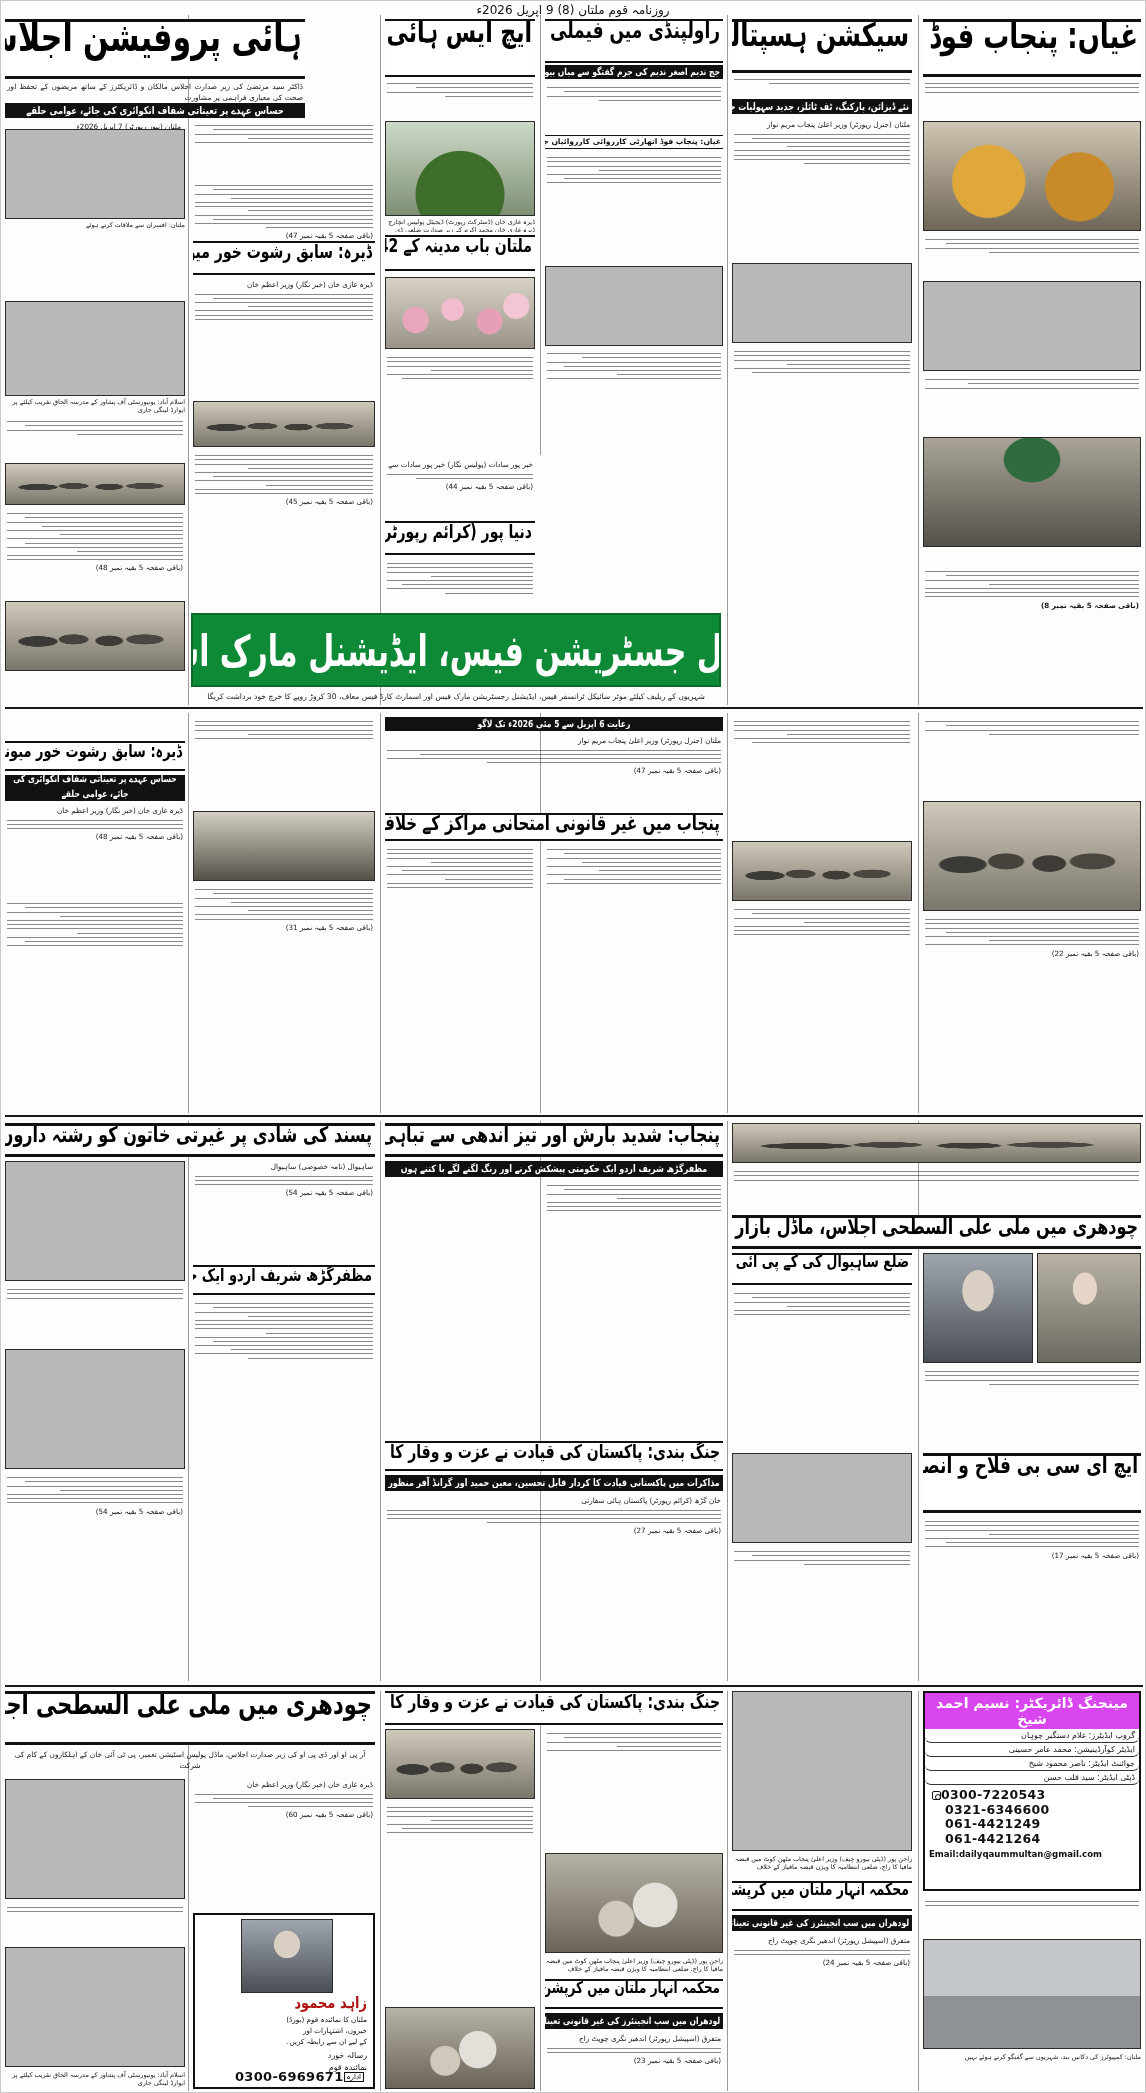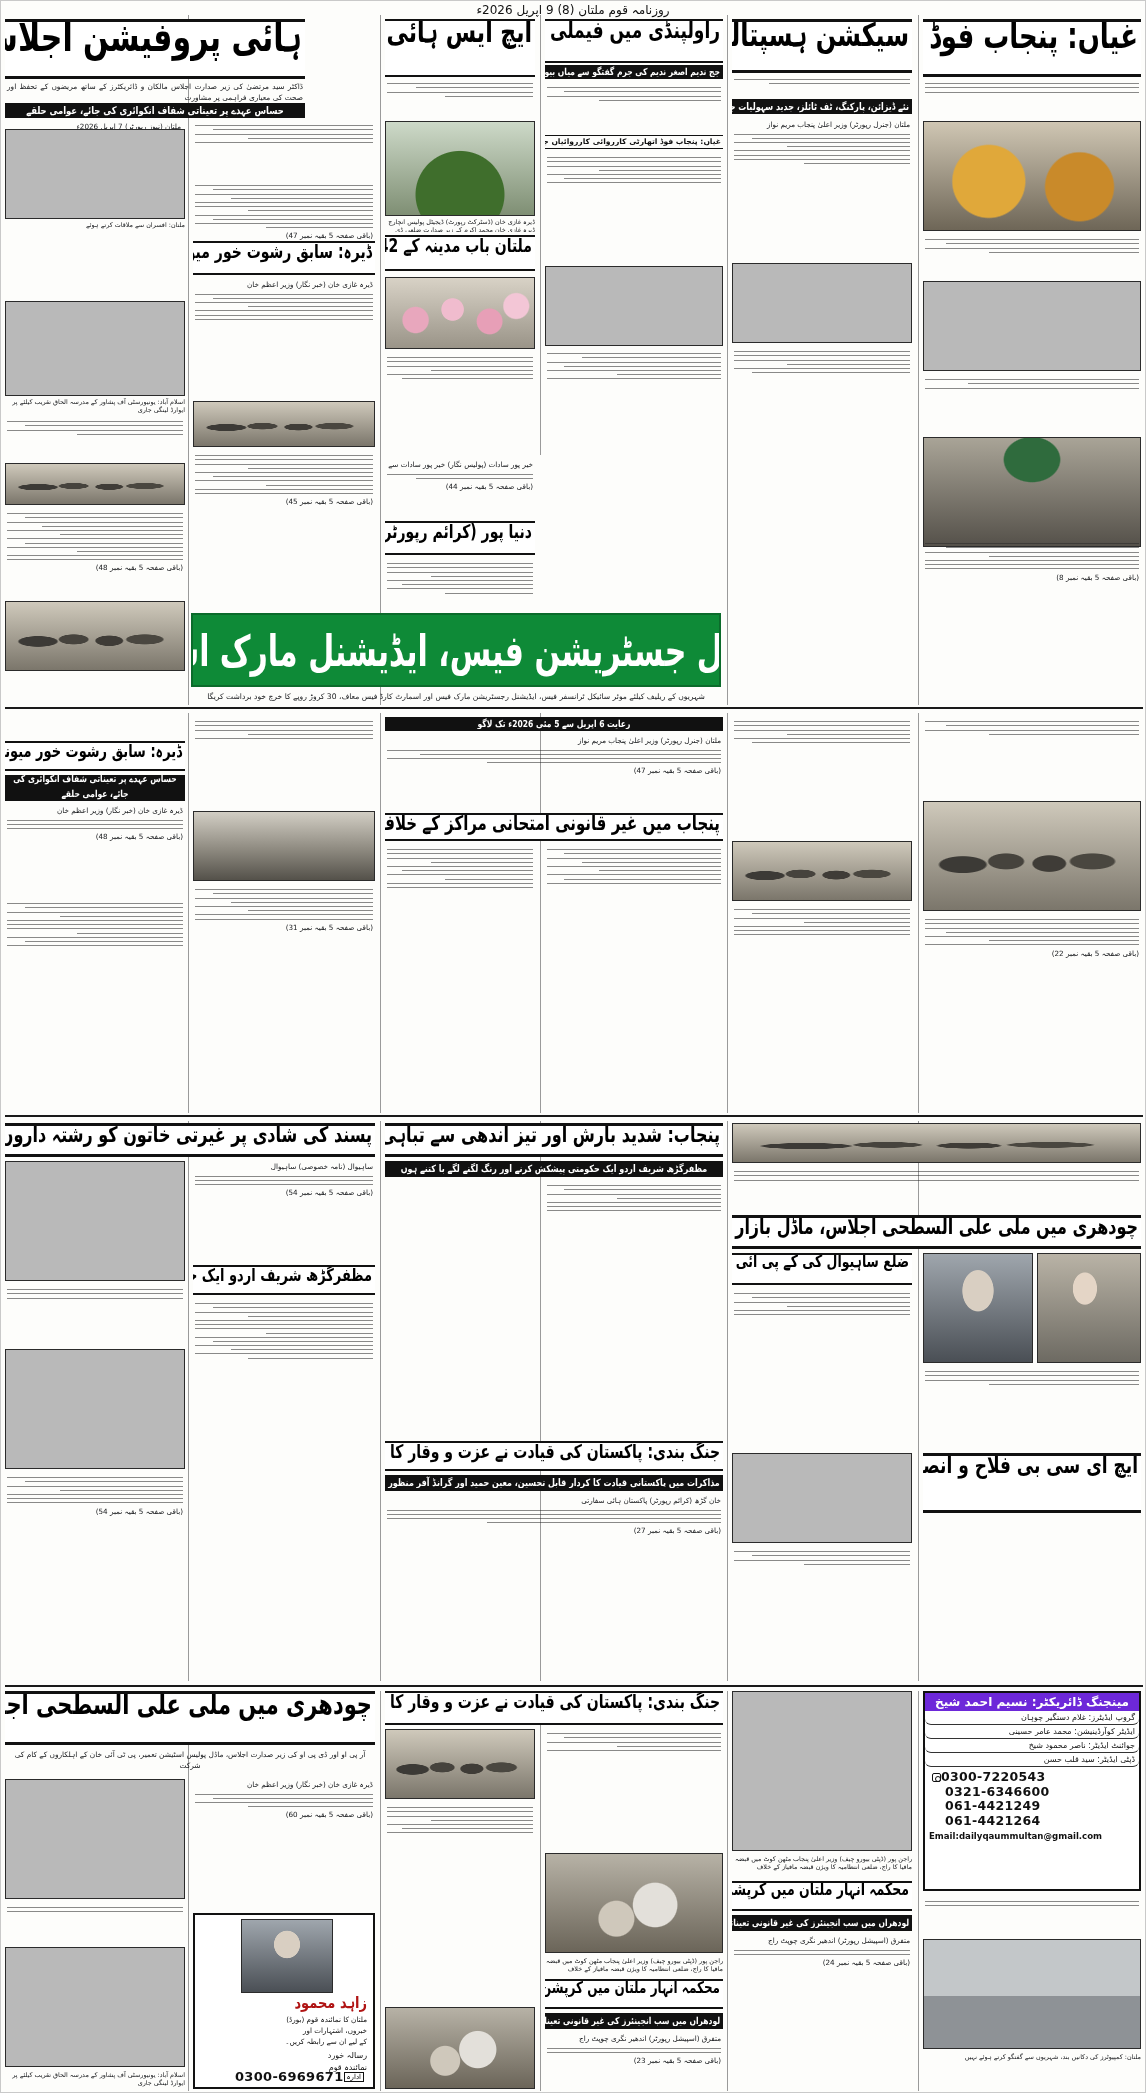--- a/index.html
+++ b/index.html
@@ -168,22 +168,22 @@
 
   
   .contactbox {
     position: absolute;
     border: 2px solid #111;
     background: #fff;
     direction: rtl;
     overflow: hidden;
   }
   .contactbox .cb-hd {
-    background: #6d28d9; color:#fff; text-align:center;
-    font-size: 12px; font-weight: bold; padding: 2px 0; letter-spacing:.2px;
+    background: #d946ef; color:#fff; text-align:center;
+    font-size: 14px; font-weight: bold; padding: 2px 0; letter-spacing:.2px;
   }
   .contactbox .cb-row {
     border-bottom: 1px solid #333;
     font-size: 8px; padding: 2px 4px; text-align: right; color:#111;border-radius:6px;
   }
   .contactbox .cb-phones {
     padding: 3px 4px 2px 4px;
     direction: ltr; text-align: left;
   }
   .contactbox .cb-phones .num {
@@ -495,21 +495,21 @@
       <span class="sq w100"></span>
       <span class="sq w70"></span>
   </div>
   <div class="photo ph-meet" style="left:922px; top:280px; width:218px; height:90px;"></div>
   <div class="copy" style="left:922px; top:374px; width:218px; height:60px;">
     <span class="sq w100"></span>
       <span class="sq w80"></span>
       <span class="sq w100"></span>
   </div>
   <div class="photo ph-hall" style="left:922px; top:436px; width:218px; height:110px;"></div>
-  <div class="copy" style="left:922px; top:538px; width:218px; height:148px;">
+  <div class="copy" style="left:922px; top:566px; width:218px; height:148px;font-weight:bold;">
     <span class="sq w100"></span>
       <span class="sq w90"></span>
       <span class="sq w100"></span>
       <span class="sq w70"></span>
     <span class="sq w100"></span>
       <span class="sq w85"></span>
       <span class="sq w100"></span>
     <span class="ln">(باقی صفحہ 5 بقیہ نمبر 8)</span>
   </div>
 
@@ -753,20 +753,30 @@
   </div>
   <div class="photo ph-room" style="left:731px; top:1452px; width:180px; height:90px;"></div>
   <div class="copy" style="left:731px; top:1546px; width:180px; height:130px;">
     <span class="sq w100"></span>
       <span class="sq w90"></span>
       <span class="sq w100"></span>
       <span class="sq w60"></span>
   </div>
   <div class="headline mega" style="left:922px; top:1452px; width:218px; height:60px; font-size:17px;">
     <span class="ht">ایچ ای سی بی فلاح و انصاف ادارے کی مہم ملی بھگت، آئی سیکرٹری آئینیہ انتظام آمل بایا</span>
+  </div>
+  <div class="copy" style="left:922px; top:1516px; width:218px; height:160px;">
+    <span class="sq w100"></span>
+      <span class="sq w85"></span>
+      <span class="sq w100"></span>
+      <span class="sq w70"></span>
+    <span class="sq w100"></span>
+      <span class="sq w90"></span>
+      <span class="sq w100"></span>
+    <span class="ln">(باقی صفحہ 5 بقیہ نمبر 17)</span>
   </div>
 
   <div class="headline mega" style="left:4px; top:1690px; width:370px; height:54px; font-size:21px;">
     <span class="ht">چودھری میں ملی علی السطحی اجلاس، ماڈل بازار پر سیکیوری کوآرڈینیشن مزید بہتر بنانے کا فیصلہ</span>
   </div>
   <div class="copy" style="left:4px; top:1748px; width:370px; height:24px; font-size:7.4px; text-align:center;">
     <span>آر پی او اور ڈی پی او کی زیر صدارت اجلاس، ماڈل پولیس اسٹیشن تعمیر، پی ٹی آئی خان کے اہلکاروں کے کام کی شرکت</span>
   </div>
 
   <div class="photo ph-meet" style="left:4px; top:1778px; width:180px; height:120px;"></div>

